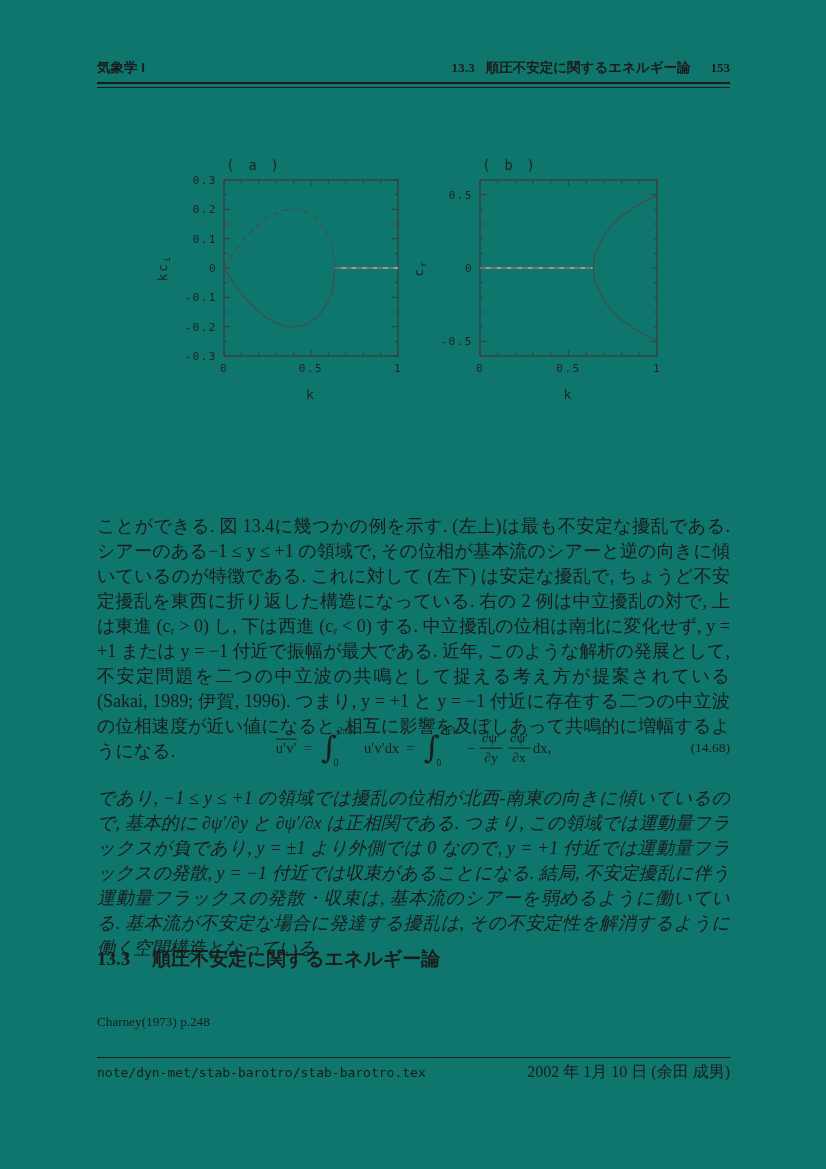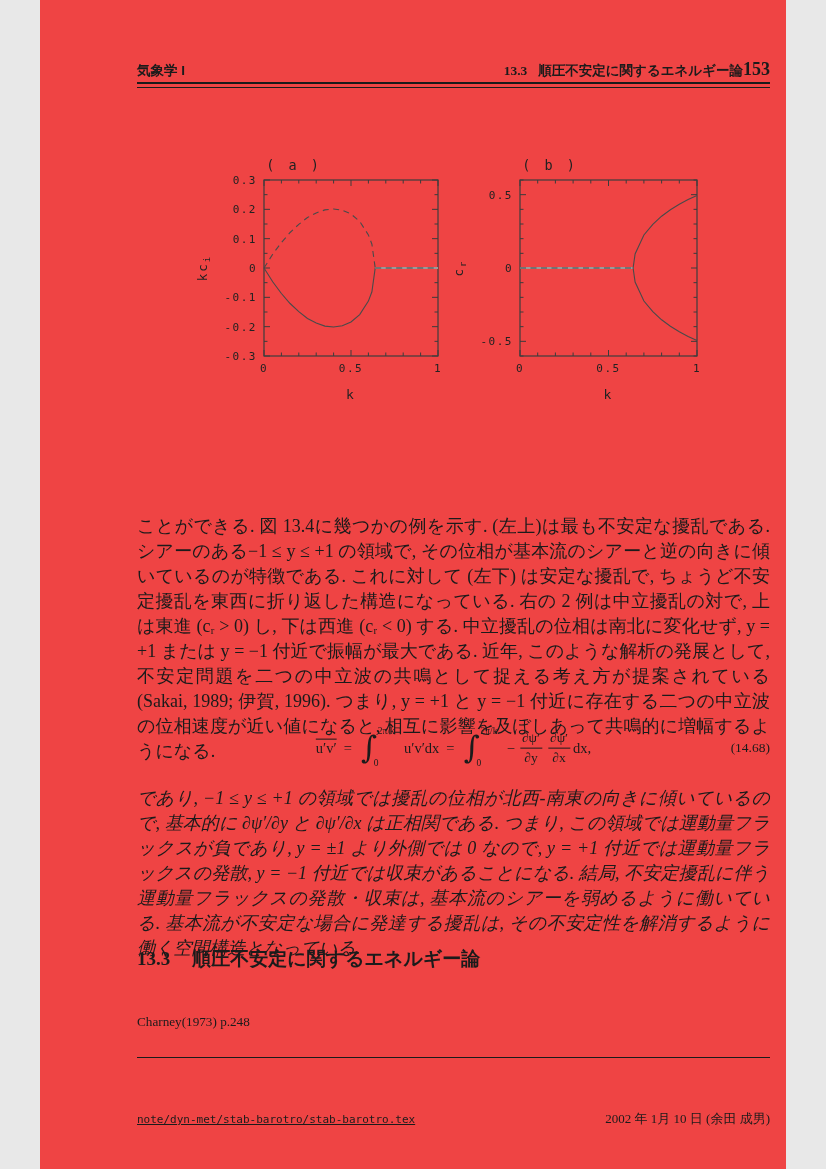--- a/index.html
+++ b/index.html
@@ -1,26 +1,26 @@
 <!DOCTYPE html>
 <html><head>
 <meta charset="utf-8">
 <style>
   html,body{margin:0;padding:0;background:#e8e8e8;}
-  .page{position:relative;width:746px;height:1169px;background:#ef4444;margin:0 auto;
+  .page{position:relative;width:826px;height:1169px;background:#0f766e;margin:0 auto;
         color:#1b1b1b;font-family:"Liberation Serif",serif;overflow:hidden;}
 
   
   .header-row{position:absolute;left:97px;top:59px;width:633px;display:flex;
               justify-content:space-between;align-items:baseline;}
   .hdr-left{font-family:"Liberation Sans",sans-serif;font-weight:bold;font-size:13.5px;}
   .hdr-right{display:flex;align-items:baseline;}
   .hdr-num{font-family:"Liberation Serif",serif;font-weight:bold;font-size:13.5px;margin-right:11px;}
   .hdr-title{font-family:"Liberation Sans",sans-serif;font-weight:bold;font-size:13.5px;}
-  .hdr-page{font-family:"Liberation Serif",serif;font-weight:bold;font-size:18px;}
+  .hdr-page{font-family:"Liberation Serif",serif;font-weight:bold;font-size:13px;margin-left:20px;}
   .header-rule{position:absolute;left:97px;top:82px;width:633px;height:3px;
                border-top:2.5px solid #1b1b1b;border-bottom:1px solid #1b1b1b;}
 
   
   .plots-svg{position:absolute;left:150px;top:145px;
              font-family:"DejaVu Sans Mono",monospace;}
   .fig-caption{position:absolute;left:97px;top:463px;width:633px;text-align:center;
                font-size:12.5px;}
 
   
@@ -53,22 +53,22 @@
   .section-heading{position:absolute;left:97px;top:946px;display:flex;align-items:baseline;}
   .sec-num{font-family:"Liberation Serif",serif;font-weight:bold;font-size:19px;margin-right:22px;}
   .sec-title{font-family:"Liberation Sans",sans-serif;font-weight:bold;font-size:19px;}
 
   .reference{position:absolute;left:97px;top:1014px;font-size:13.2px;}
 
   
   .footer-rule{position:absolute;left:97px;top:1057px;width:633px;border-top:1.2px solid #1b1b1b;}
   .footer-row{position:absolute;left:97px;top:1062px;width:633px;display:flex;
               justify-content:space-between;align-items:baseline;}
-  .footer-left{font-family:"DejaVu Sans Mono",monospace;font-size:11px;text-decoration:underline;}
-  .footer-right{font-size:13px;margin-top:48px;}
+  .footer-left{font-family:"DejaVu Sans Mono",monospace;font-size:13px;}
+  .footer-right{font-size:16px;}
 </style>
 </head>
 <body>
 
 <div class="page">
 
   <div class="header-row">
     <span class="hdr-left">気象学 I</span>
     <span class="hdr-right">
       <span class="hdr-num">13.3</span>

